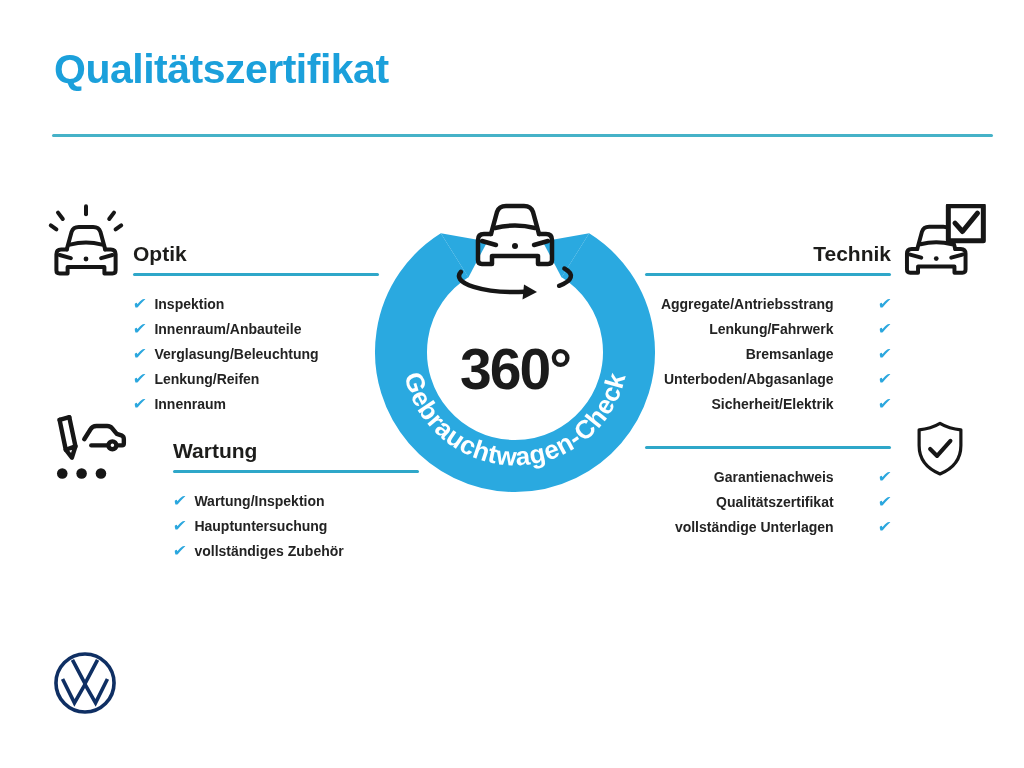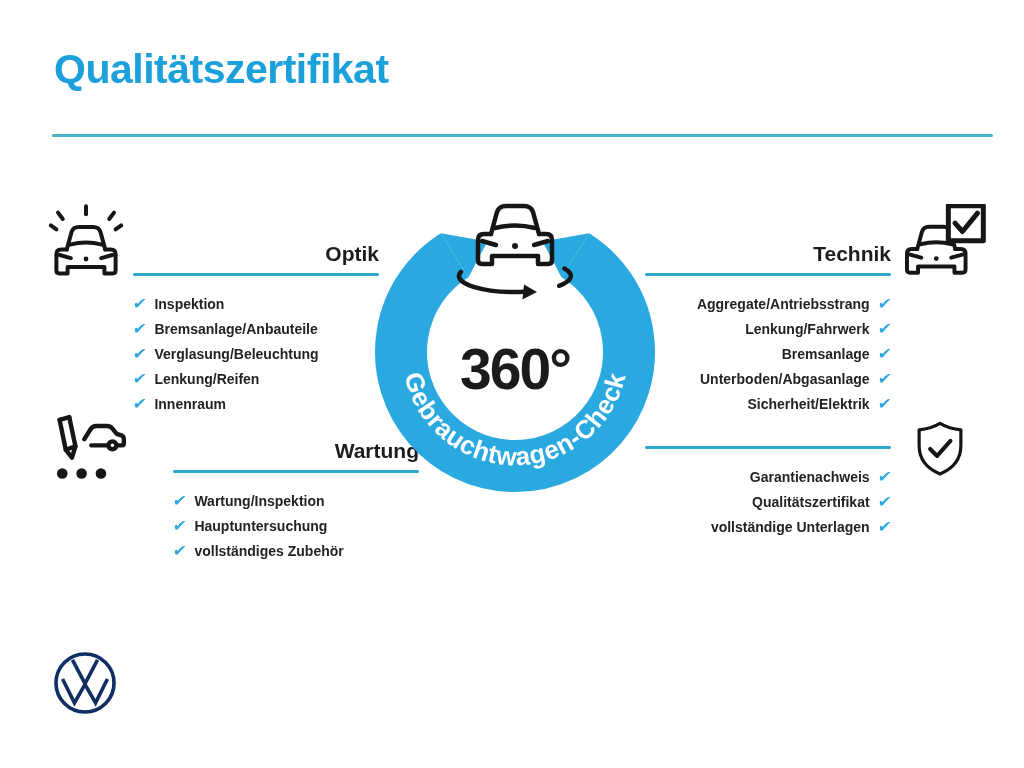--- a/index.html
+++ b/index.html
@@ -18,37 +18,37 @@
     left:54px; top:46px;
     font-size:41px; font-weight:bold;
     color:#1ba0db; letter-spacing:-0.5px;
   }
   .top-rule {
     left:52px; top:134px; width:941px; height:3px;
     background:#46b2c8; border-radius:2px;
   }
 
   
-  .section { width:246px;text-align:right; }
+  .section { width:246px; }
   .section .sec-title { font-size:21px; font-weight:bold; color:#1d1d1b; }
   .section .sec-underline { height:3px; background:#2fa7c9; margin-top:7px; border-radius:2px; }
   .section .sec-list { margin-top:15px; }
   .check-row {
     display:flex; align-items:center; height:25px;
     font-size:14px; font-weight:bold; color:#232323; white-space:nowrap;
   }
   .check-glyph {
     color:#2ba7de;
     font-family:"DejaVu Sans", sans-serif;
     font-size:16px; line-height:1;
     display:inline-block; transform:skewX(-8deg);
   }
   .sec-left .check-glyph { margin-right:8px; }
   .sec-right { text-align:right; }
-  .sec-right .check-row { justify-content:flex-end; }
+  .sec-right .check-row { justify-content:flex-end;gap:36px; }
   .sec-right .check-glyph { margin-left:8px; }
 
   .pos-optik    { left:133px; top:242px; }
   .pos-wartung  { left:133px; top:439px;margin-left:40px; }
   .pos-technik  { left:645px; top:242px; }
   .pos-garantie { left:645px; top:439px; }
 
   
   svg.lineicon { stroke:#161616; fill:none; stroke-linecap:round; stroke-linejoin:round; }
   .icon-optik    { left:46px;  top:204px; width:80px;  height:78px; }
@@ -99,21 +99,21 @@
   <div class="sec-underline"></div>
   <div class="sec-list">
 
       <div class="check-row">
         <span class="check-glyph">✔</span>
         <span class="item-label">Inspektion</span>
       </div>
 
       <div class="check-row">
         <span class="check-glyph">✔</span>
-        <span class="item-label">Bremsanlage/Anbauteile</span>
+        <span class="item-label">Innenraum/Anbauteile</span>
       </div>
 
       <div class="check-row">
         <span class="check-glyph">✔</span>
         <span class="item-label">Verglasung/Beleuchtung</span>
       </div>
 
       <div class="check-row">
         <span class="check-glyph">✔</span>
         <span class="item-label">Lenkung/Reifen</span>

